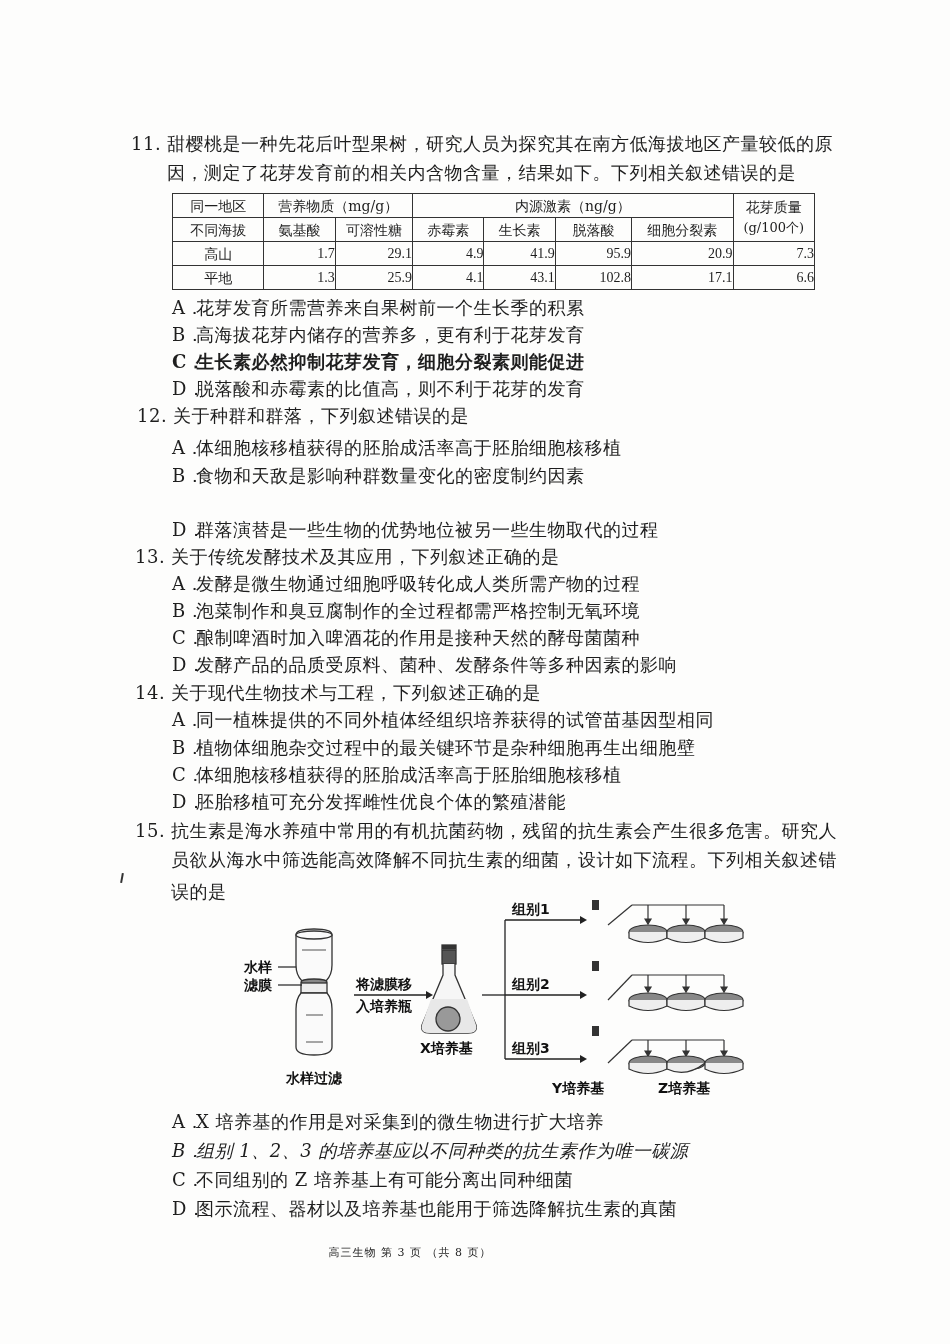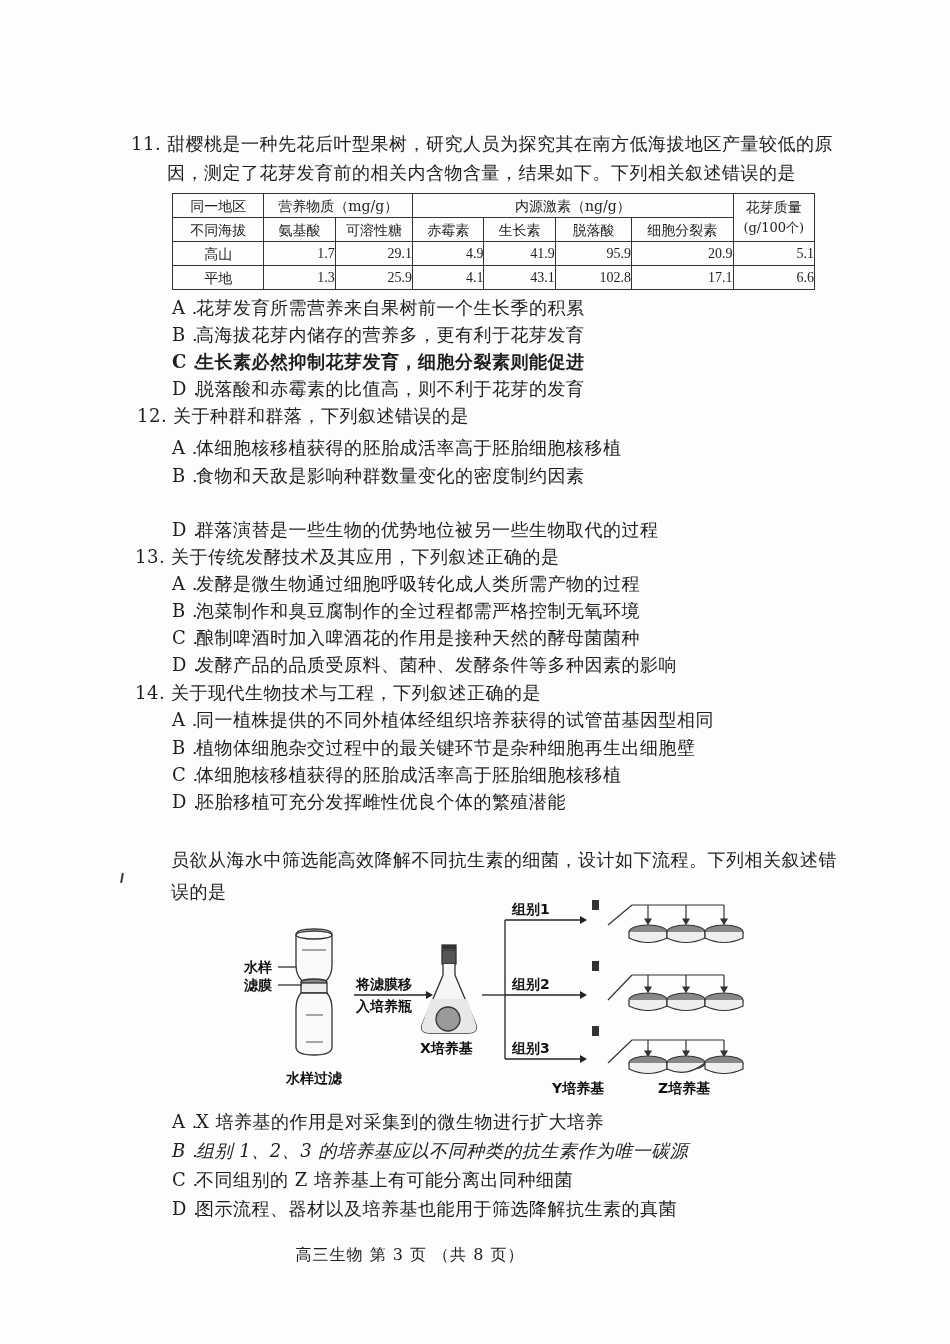--- a/index.html
+++ b/index.html
@@ -56,21 +56,21 @@
     table.data td.num {
       font-family: "Liberation Serif", serif;
       font-size: 14px;
       text-align: right;
     }
     .footer {
       position: absolute;
       left: 0; width: 820px;
       top: 1245px;
       text-align: center;
-      font-size: 16px;
+      font-size: 11px;
       letter-spacing: 1px;
     }
     
     .diagram {
       position: absolute;
       left: 230px;
       top: 895px;
       width: 560px;
       height: 210px;
     }
@@ -119,21 +119,21 @@
       <td style="width:100px;">细胞分裂素</td>
     </tr>
     <tr>
       <td>高山</td>
       <td class="num">1.7</td>
       <td class="num">29.1</td>
       <td class="num">4.9</td>
       <td class="num">41.9</td>
       <td class="num">95.9</td>
       <td class="num">20.9</td>
-      <td class="num">5.1</td>
+      <td class="num">7.3</td>
     </tr>
     <tr>
       <td>平地</td>
       <td class="num">1.3</td>
       <td class="num">25.9</td>
       <td class="num">4.1</td>
       <td class="num">43.1</td>
       <td class="num">102.8</td>
       <td class="num">17.1</td>
       <td class="num">6.6</td>
@@ -162,20 +162,23 @@
   <div class="line" style="left:172px; top:654px;"><span class="opt-letter">D．</span><span>发酵产品的品质受原料、菌种、发酵条件等多种因素的影响</span></div>
 
   <div class="line" style="left:135px; top:682px;">
     <span class="qnum">14.</span><span>关于现代生物技术与工程，下列叙述正确的是</span>
   </div>
   <div class="line" style="left:172px; top:709px;"><span class="opt-letter">A．</span><span>同一植株提供的不同外植体经组织培养获得的试管苗基因型相同</span></div>
   <div class="line" style="left:172px; top:737px;"><span class="opt-letter">B．</span><span>植物体细胞杂交过程中的最关键环节是杂种细胞再生出细胞壁</span></div>
   <div class="line" style="left:172px; top:764px;"><span class="opt-letter">C．</span><span>体细胞核移植获得的胚胎成活率高于胚胎细胞核移植</span></div>
   <div class="line" style="left:172px; top:791px;"><span class="opt-letter">D．</span><span>胚胎移植可充分发挥雌性优良个体的繁殖潜能</span></div>
 
+  <div class="line" style="left:135px; top:820px;">
+    <span class="qnum">15.</span><span>抗生素是海水养殖中常用的有机抗菌药物，残留的抗生素会产生很多危害。研究人</span>
+  </div>
   <div class="line" style="left:171px; top:849px;">员欲从海水中筛选能高效降解不同抗生素的细菌，设计如下流程。下列相关叙述错</div>
   <div class="line" style="left:171px; top:881px;">误的是</div>
   <div class="stray"></div>
 
   <div class="diagram">
     <svg width="560" height="210" viewBox="0 0 560 210" xmlns="http://www.w3.org/2000/svg">
 
       <g stroke="#333" stroke-width="1.3" fill="#fafafa">
 
         <path d="M66 40 Q66 34 84 34 Q102 34 102 40 L102 70 Q102 80 96 86 L72 86 Q66 80 66 70 Z"></path>

